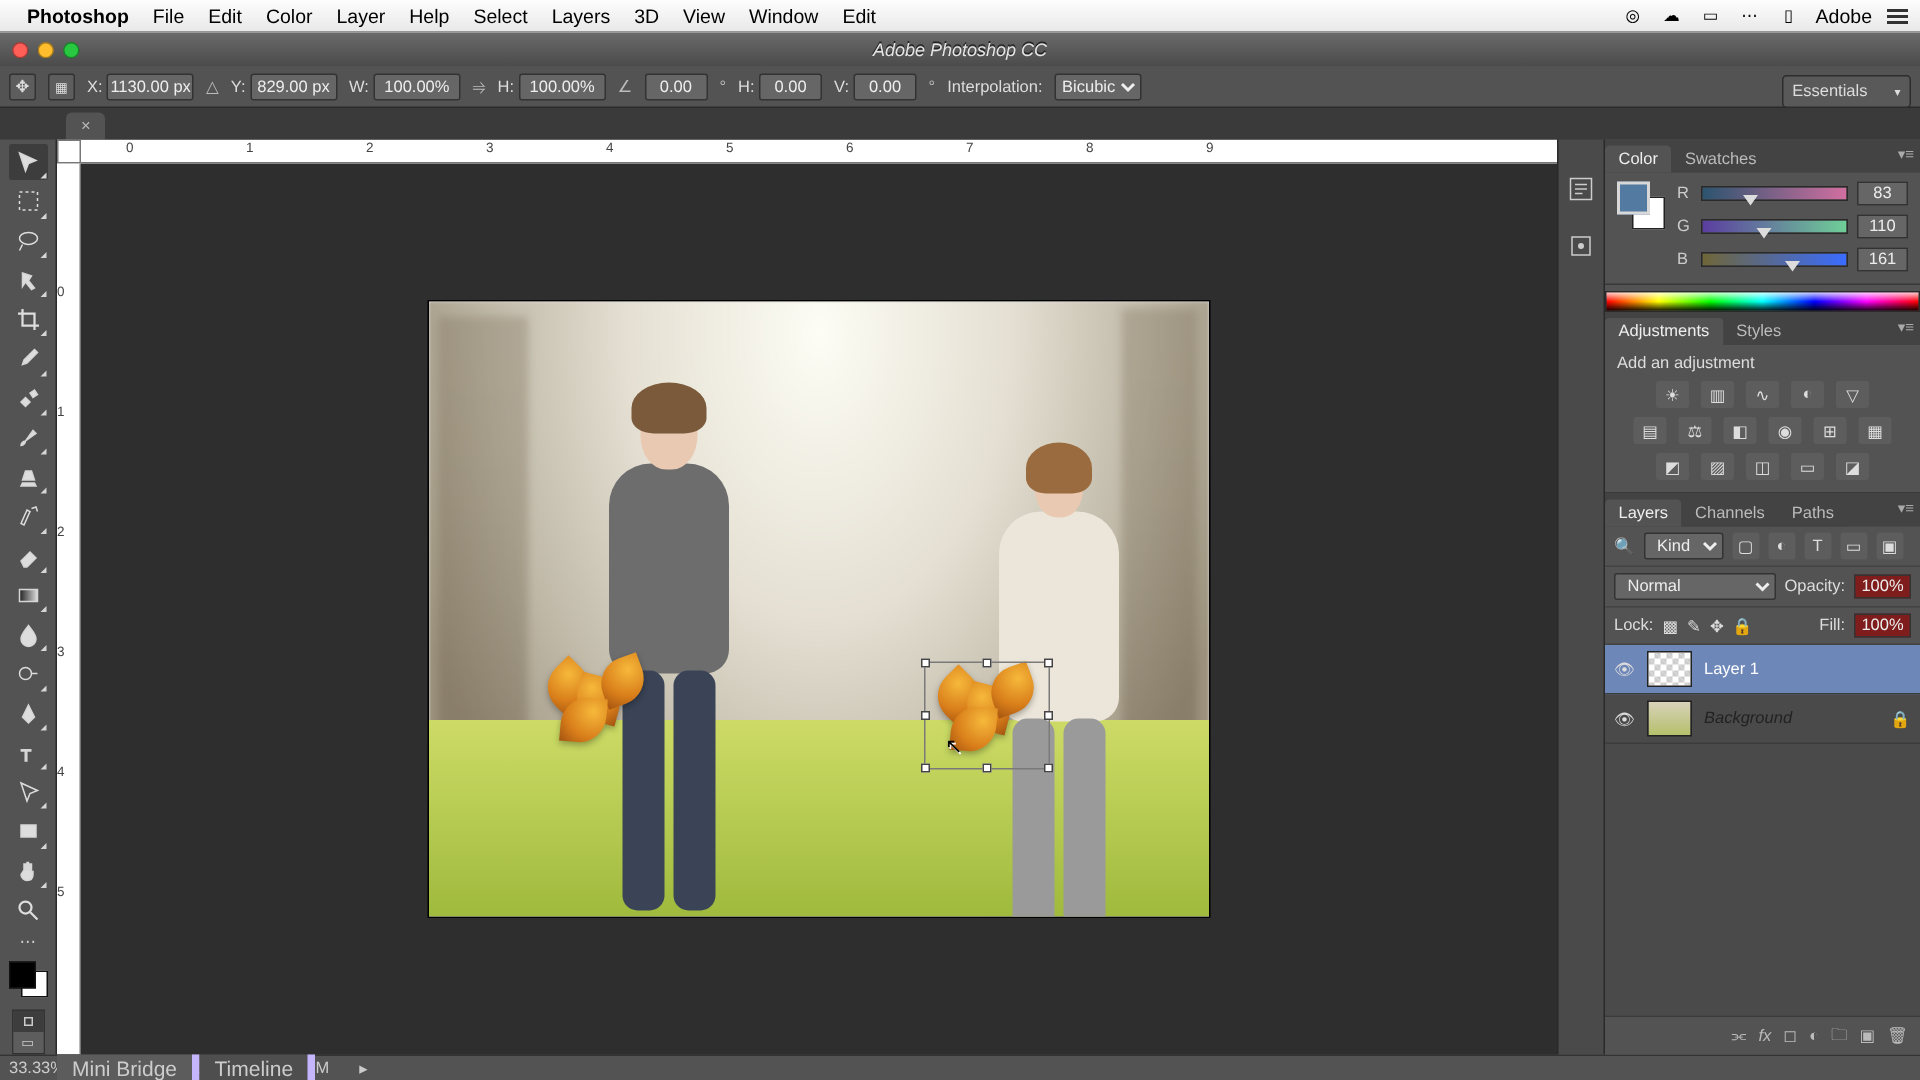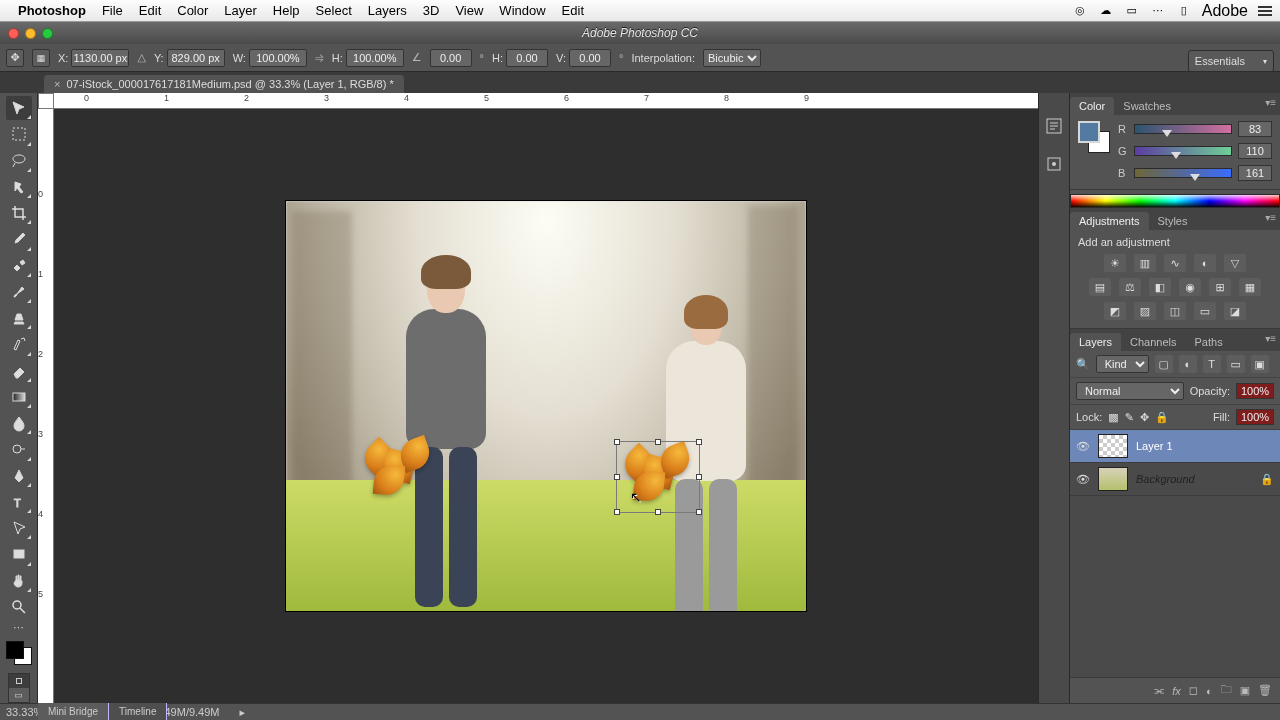--- a/index.html
+++ b/index.html
@@ -5,21 +5,21 @@
 * { margin: 0; padding: 0; box-sizing: border-box; font-family: "Lucida Grande", -apple-system, sans-serif; font-size: 11px; user-select: none; }
 body { width: 1280px; height: 720px; background: #393939; overflow: hidden; position: relative; }
 
 
 .mac-menubar { height: 22px; background: linear-gradient(#fdfdfd, #e8e8e8); display: flex; align-items: center; padding: 0 8px; border-bottom: 1px solid #9a9a9a; }
 .mac-menubar .apple { font-size: 14px; margin-right: 10px; }
 .mac-menubar .appname { font-weight: bold; margin-right: 12px; }
 .mac-menubar .menu-item { margin-right: 16px; font-size: 13px; cursor: default; }
 .mac-menubar .right { margin-left: auto; display: flex; align-items: center; gap: 10px; font-size: 13px; }
 .mac-menubar .right .icon { width: 16px; height: 16px; display: inline-flex; align-items: center; justify-content: center; }
-.mac-menubar .adobe-txt { font-family: "Adobe Clean", sans-serif; font-size: 16px; }
+.mac-menubar .adobe-txt { font-family: "Adobe Clean", sans-serif; font-size: 13px; }
 .mac-menubar .menu-icon { display:inline-block; width:14px; height:10px; }
 .mac-menubar .menu-icon span{ display:block; height:2px; background:#333; margin-bottom:2px; }
 
 
 .window-titlebar { height: 22px; background: linear-gradient(#6a6a6a,#4b4b4b); display: flex; align-items: center; color: #ddd; font-size: 12px; }
 .traffic-lights { display: flex; gap: 6px; padding-left: 8px; }
 .traffic-lights .dot { width: 11px; height: 11px; border-radius: 50%; border: 1px solid rgba(0,0,0,.35); }
 .tl-red{background:#ff5f57}.tl-yel{background:#ffbd2e}.tl-grn{background:#28c940}
 .window-title { position:absolute; left:0; right:0; text-align:center; pointer-events:none; font-size:12px; color:#e5e5e5; text-shadow:0 -1px #222;font-style:italic; }
 
@@ -137,21 +137,21 @@
 .layer-row .name{ flex:1; color:#222; }
 .layer-row.selected .name{ color:#fff; }
 .layer-row .name.italic{ font-style:italic; }
 .layer-row .lock{ color:#333; }
 .layers-footer{ height:26px; background:#535353; border-top:1px solid #3a3a3a; display:flex; align-items:center; justify-content:flex-end; gap:8px; padding:0 8px; color:#bbb; }
 
 
 .status-bar{ height:17px; background:#535353; display:flex; align-items:center; color:#ccc; font-size:10px; padding:0 6px; gap:10px; border-top:1px solid #333; }
 .status-bar .zoom{ width:44px; }
 .bottom-tabs{ position:absolute; left:38px; bottom:0; height:17px; display:flex; }
-.bottom-tabs .btab{ padding:2px 10px; background:#4e4e4e; color:#ccc; border-right:1px solid #c4b5fd; font-size:10px; display:flex; align-items:center; }
+.bottom-tabs .btab{ padding:2px 10px; background:#4e4e4e; color:#ccc; border-right:5px solid #c4b5fd; font-size:14px; display:flex; align-items:center; }
 .bottom-tabs .btab.active{ background:#5c5c5c; }
 
 svg{ overflow:visible; }
 </style>
 </head>
 <body>
 
 <div class="mac-menubar">
   <span class="apple"></span>
   <span class="appname menu-item">Photoshop</span>
@@ -232,21 +232,20 @@
   </div>
 </div>
 <div class="workspace-switcher">
   <span>Essentials</span>
   <span style="font-size:8px;">▾</span>
 </div>
 
 <div class="doc-tabbar">
   <div class="doc-tab">
     <span class="x">×</span>
-    <span>07-iStock_000017617181Medium.psd @ 33.3% (Layer 1, RGB/8) *</span>
   </div>
 </div>
 
 <div class="workspace">
 
   <div class="toolbox-col">
     <div class="tool active">
         <svg viewBox="0 0 16 16">
           <path d="M2 2l4 12 2-5 5-2z" fill="#ddd"></path>
         </svg>

